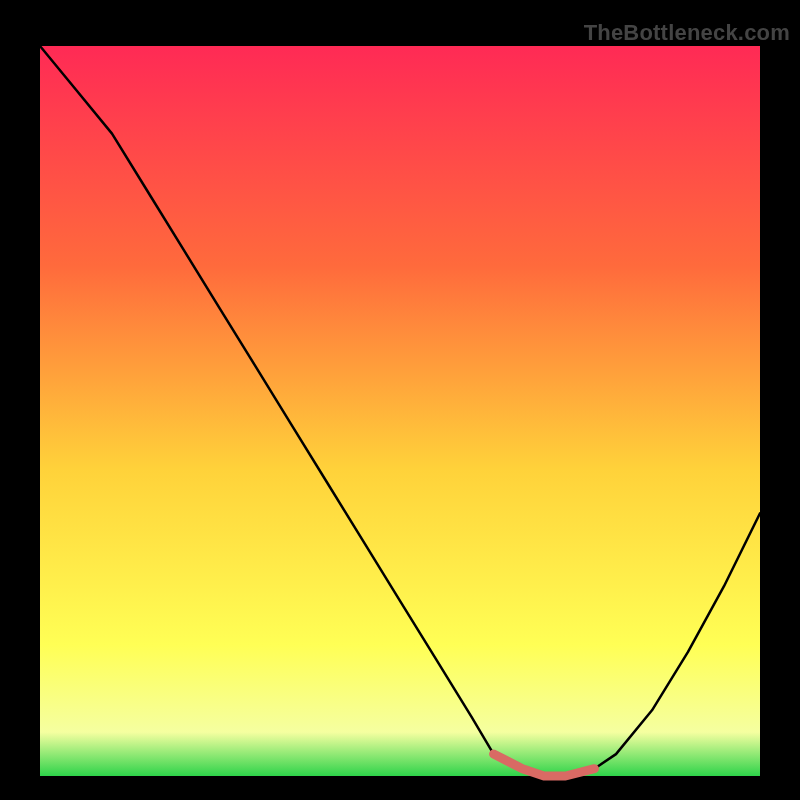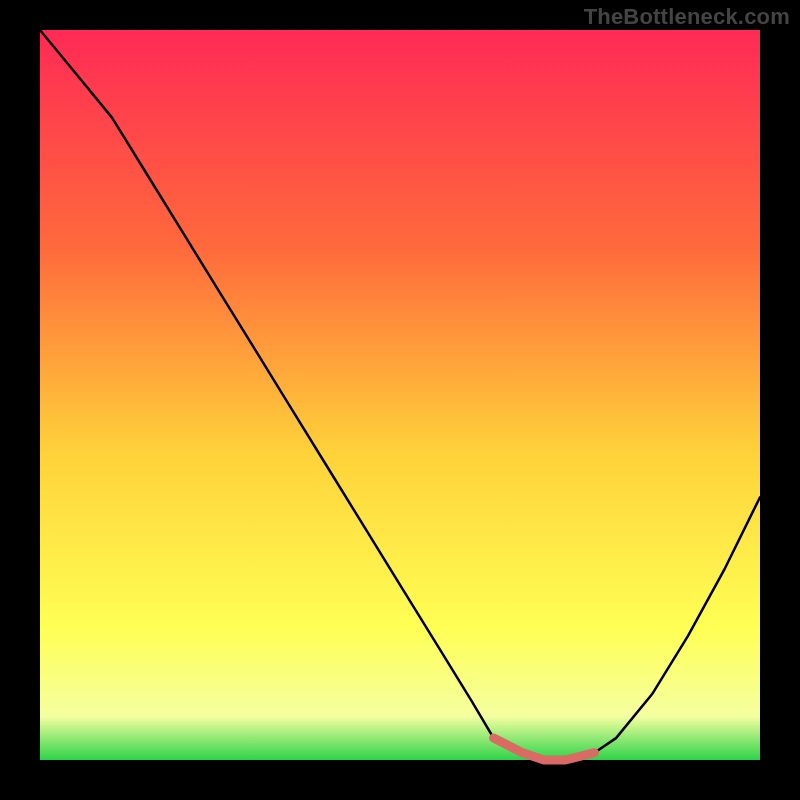--- a/index.html
+++ b/index.html
@@ -7,20 +7,21 @@
     padding: 0;
     width: 800px;
     height: 800px;
     background: #000;
   }
   .frame {
     position: relative;
     width: 800px;
     height: 652px;
     background: #000;
+    margin-top: 16px;
   }
   .watermark {
     position: absolute;
     top: 4px;
     right: 10px;
     font-family: Arial, Helvetica, sans-serif;
     font-size: 22px;
     font-weight: bold;
     color: #444444;
     letter-spacing: 0.2px;

